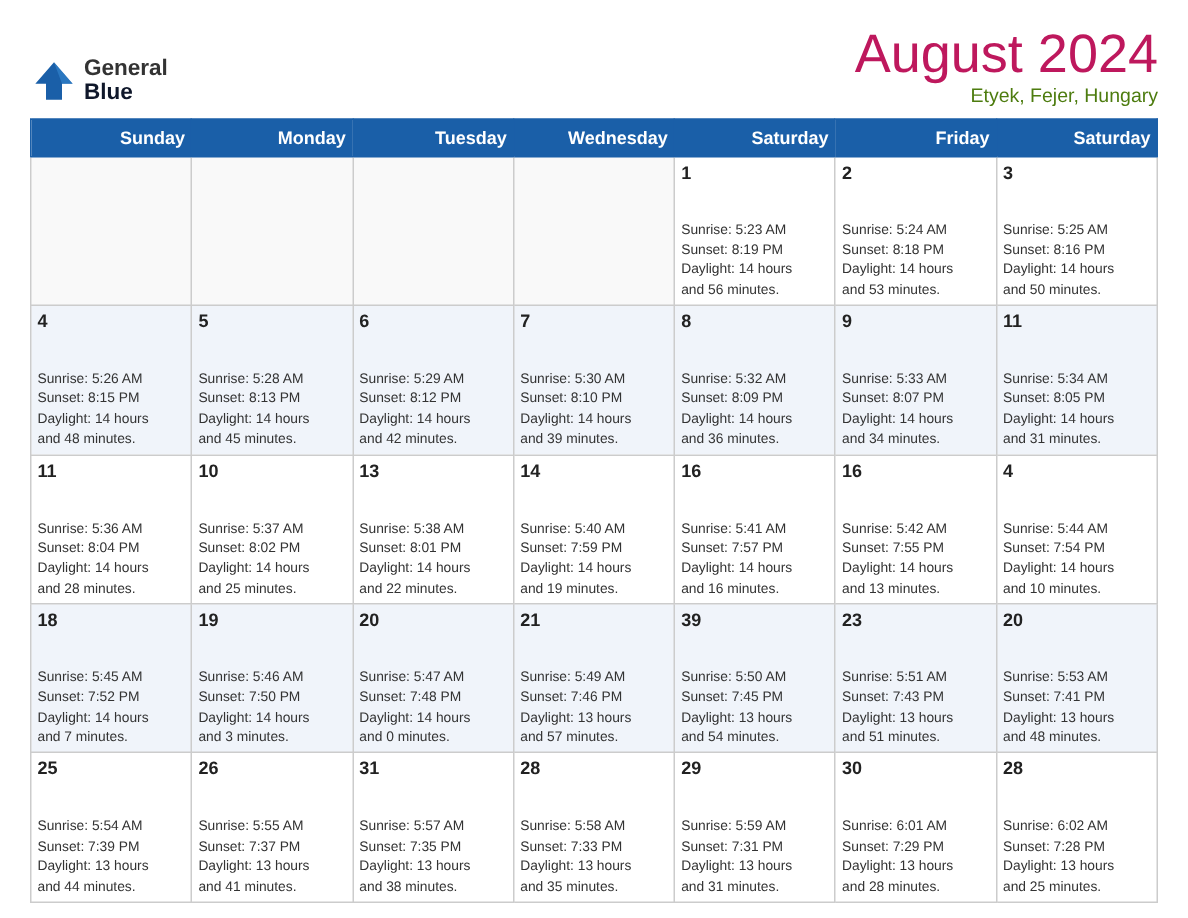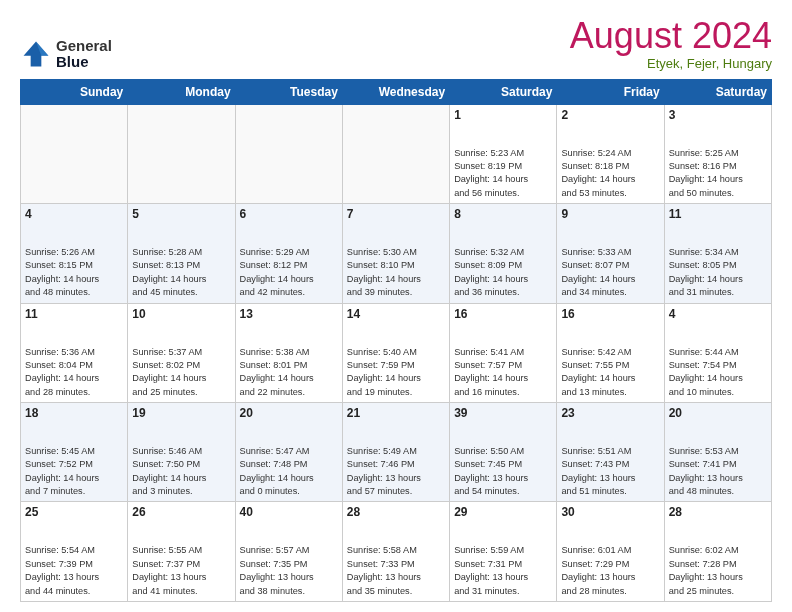--- a/index.html
+++ b/index.html
@@ -252,21 +252,21 @@
         <tr class="row-even">
           <td>
             <div class="day-number">25</div>
             <div class="day-info">Sunrise: 5:54 AM<br>Sunset: 7:39 PM<br>Daylight: 13 hours<br>and 44 minutes.</div>
           </td>
           <td>
             <div class="day-number">26</div>
             <div class="day-info">Sunrise: 5:55 AM<br>Sunset: 7:37 PM<br>Daylight: 13 hours<br>and 41 minutes.</div>
           </td>
           <td>
-            <div class="day-number">40</div>
+            <div class="day-number">31</div>
             <div class="day-info">Sunrise: 5:57 AM<br>Sunset: 7:35 PM<br>Daylight: 13 hours<br>and 38 minutes.</div>
           </td>
           <td>
             <div class="day-number">28</div>
             <div class="day-info">Sunrise: 5:58 AM<br>Sunset: 7:33 PM<br>Daylight: 13 hours<br>and 35 minutes.</div>
           </td>
           <td>
             <div class="day-number">29</div>
             <div class="day-info">Sunrise: 5:59 AM<br>Sunset: 7:31 PM<br>Daylight: 13 hours<br>and 31 minutes.</div>
           </td>

